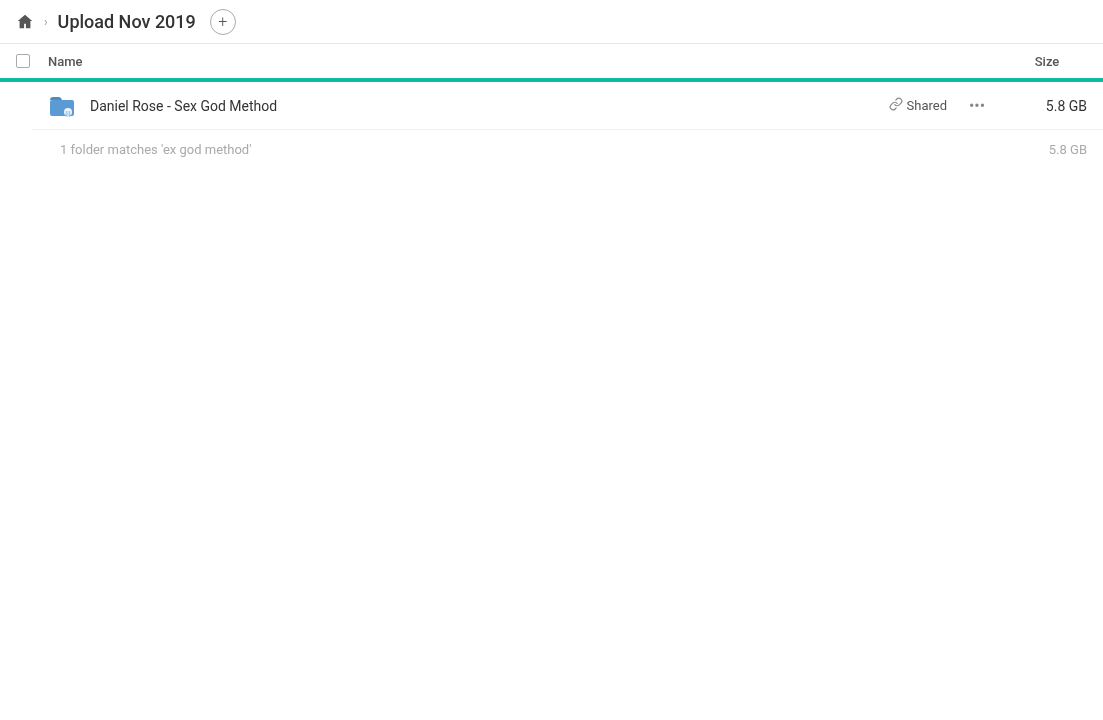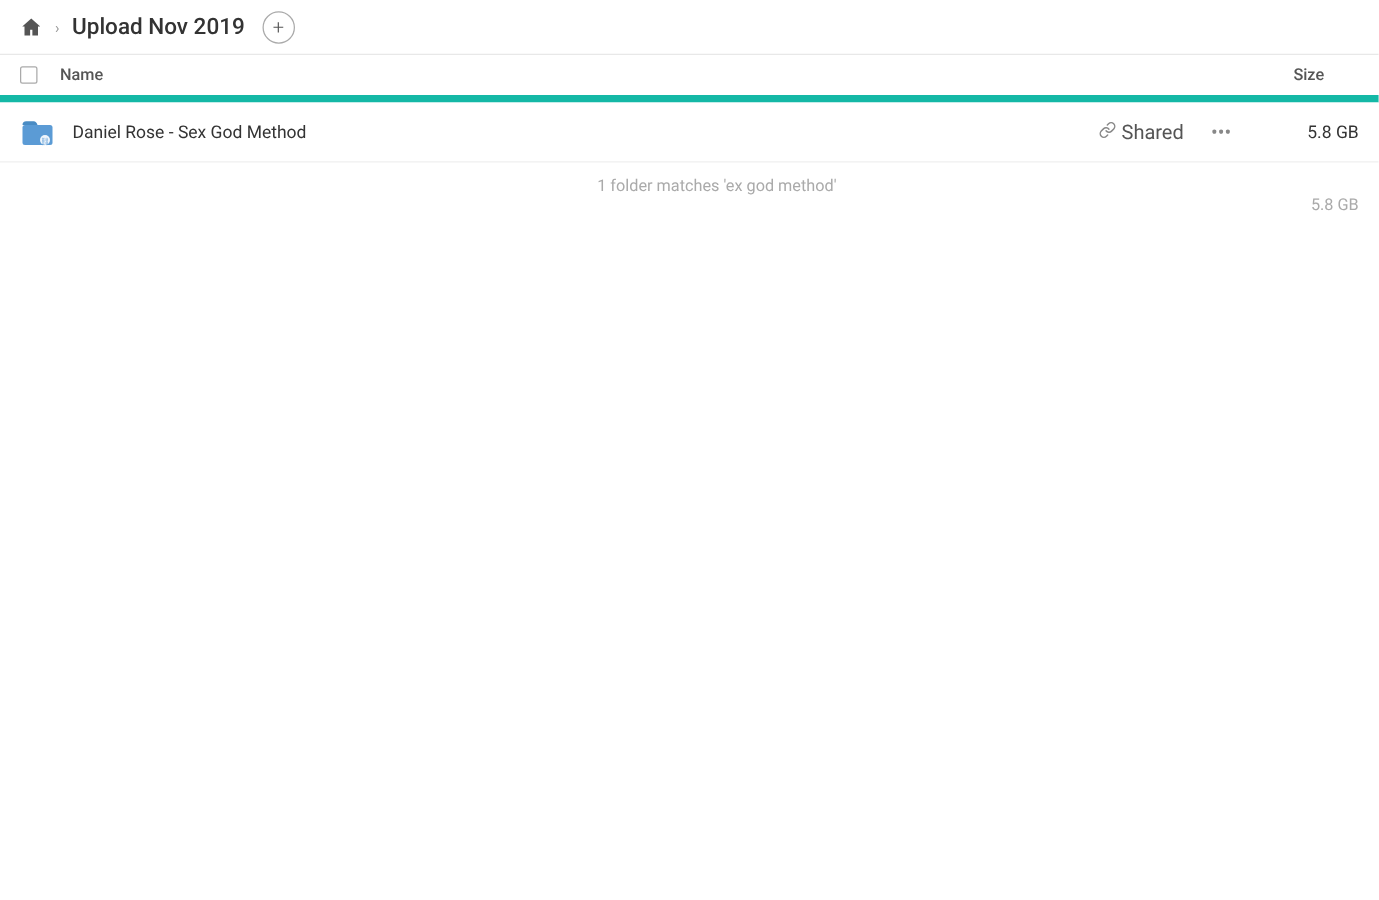--- a/index.html
+++ b/index.html
@@ -67,21 +67,21 @@
       font-size: 16px;
       font-weight: 300;
       line-height: 1;
     }
 
     
     .table-header {
       display: flex;
       align-items: center;
       padding: 8px 16px;
-      border-bottom: 6px solid #14b8a6;
+      border-bottom: 4px solid #14b8a6;
       height: 38px;
     }
 
     .checkbox-col {
       width: 32px;
       display: flex;
       align-items: center;
     }
 
     .checkbox {
@@ -110,20 +110,21 @@
 
     
     .file-row {
       display: flex;
       align-items: center;
       padding: 0 16px;
       height: 48px;
       border-bottom: 1px solid #f0f0f0;
       cursor: pointer;
       background: #fff;
+      margin-left: 32px;
     }
 
     .file-icon-wrap {
       width: 32px;
       display: flex;
       align-items: center;
       justify-content: flex-start;
     }
 
     .file-name {
@@ -131,21 +132,21 @@
       font-size: 14px;
       color: #333;
       padding-left: 10px;
     }
 
     .shared-badge {
       display: flex;
       align-items: center;
       gap: 4px;
       color: #555;
-      font-size: 16px;
+      font-size: 13px;
       margin-right: 16px;
     }
 
     .link-icon {
       color: #888;
       font-size: 14px;
     }
 
     .more-button {
       width: 28px;
@@ -167,21 +168,20 @@
       color: #333;
     }
 
     
     .summary-row {
       display: flex;
       align-items: center;
       padding: 12px 16px 12px 60px;
       color: #aaa;
       font-size: 13px;
-      flex-direction: column;
     }
 
     .summary-size {
       margin-left: auto;
       color: #aaa;
       font-size: 13px;
     }
 
     
     .folder-svg {

